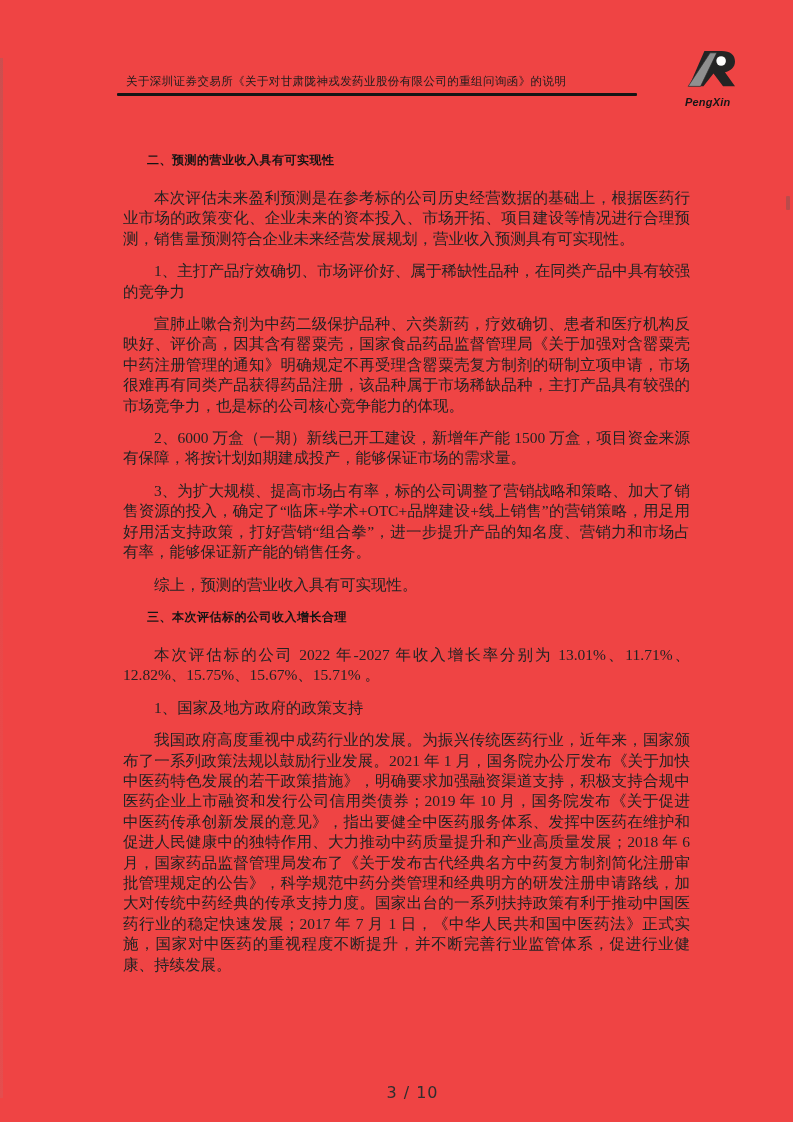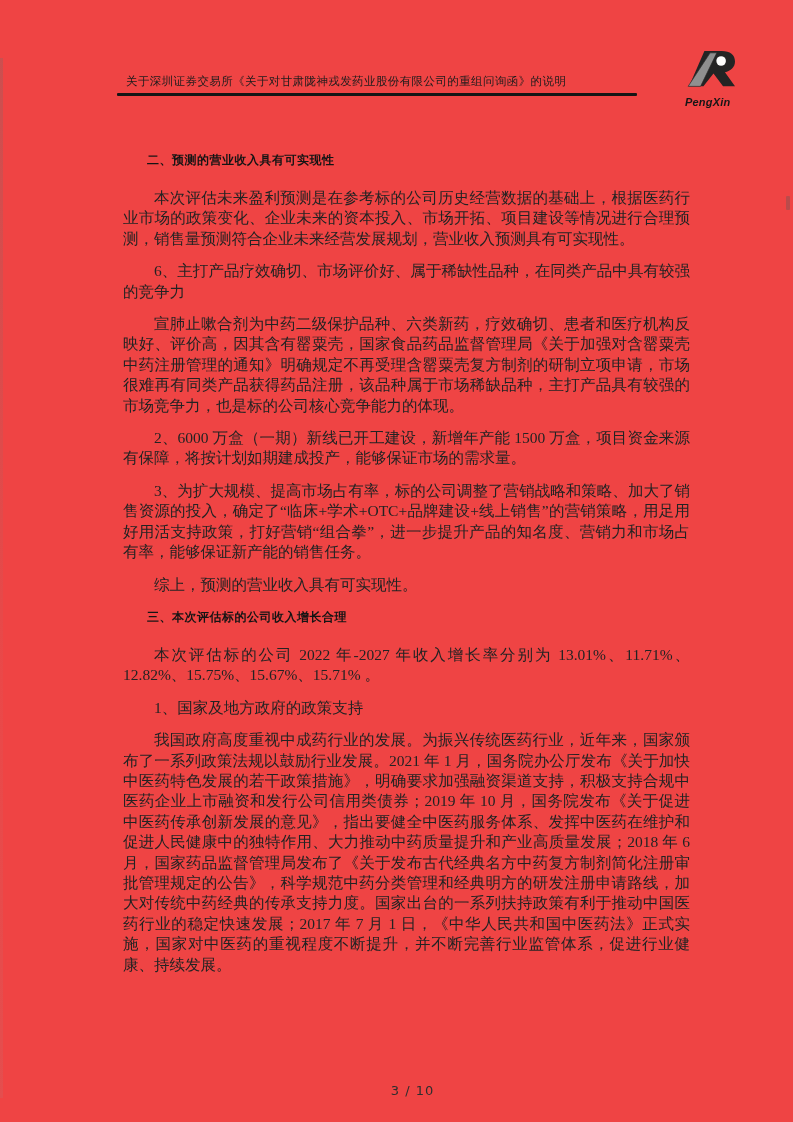--- a/index.html
+++ b/index.html
@@ -55,21 +55,21 @@
     font-size:12px;line-height:20px;
     text-indent:2em;
     color:#141414;
     letter-spacing:.5px;
   }
   
   .page-number{
     position:absolute;left:12px;right:0;top:1083px;
     text-align:center;padding-left:20px;
     font-family:"DejaVu Sans", sans-serif;
-    font-size:13px;color:#2e2e2e;letter-spacing:1px;
+    font-size:16px;color:#2e2e2e;letter-spacing:1px;
   }
   
   .scan-edge-left{
     position:absolute;left:0;top:58px;width:3px;height:1040px;
     background:linear-gradient(180deg, rgba(110,110,110,.28), rgba(150,150,150,.05) 60%, rgba(150,150,150,.12));
   }
   .scan-dash-right{
     position:absolute;left:786px;top:196px;width:4px;height:14px;
     background:rgba(90,90,90,.35);border-radius:1px;
   }
@@ -95,21 +95,21 @@
     </span>
     <span class="logo-wordmark">PengXin</span>
   </div>
 
   <div class="content">
 
     <div class="section-heading">二、预测的营业收入具有可实现性</div>
 
     <p>本次评估未来盈利预测是在参考标的公司历史经营数据的基础上，根据医药行业市场的政策变化、企业未来的资本投入、市场开拓、项目建设等情况进行合理预测，销售量预测符合企业未来经营发展规划，营业收入预测具有可实现性。</p>
 
-    <p>6、主打产品疗效确切、市场评价好、属于稀缺性品种，在同类产品中具有较强的竞争力</p>
+    <p>1、主打产品疗效确切、市场评价好、属于稀缺性品种，在同类产品中具有较强的竞争力</p>
 
     <p>宣肺止嗽合剂为中药二级保护品种、六类新药，疗效确切、患者和医疗机构反映好、评价高，因其含有罂粟壳，国家食品药品监督管理局《关于加强对含罂粟壳中药注册管理的通知》明确规定不再受理含罂粟壳复方制剂的研制立项申请，市场很难再有同类产品获得药品注册，该品种属于市场稀缺品种，主打产品具有较强的市场竞争力，也是标的公司核心竞争能力的体现。</p>
 
     <p>2、6000 万盒（一期）新线已开工建设，新增年产能 1500 万盒，项目资金来源有保障，将按计划如期建成投产，能够保证市场的需求量。</p>
 
     <p>3、为扩大规模、提高市场占有率，标的公司调整了营销战略和策略、加大了销售资源的投入，确定了“临床+学术+OTC+品牌建设+线上销售”的营销策略，用足用好用活支持政策，打好营销“组合拳”，进一步提升产品的知名度、营销力和市场占有率，能够保证新产能的销售任务。</p>
 
     <p>综上，预测的营业收入具有可实现性。</p>
 
     <div class="section-heading">三、本次评估标的公司收入增长合理</div>

